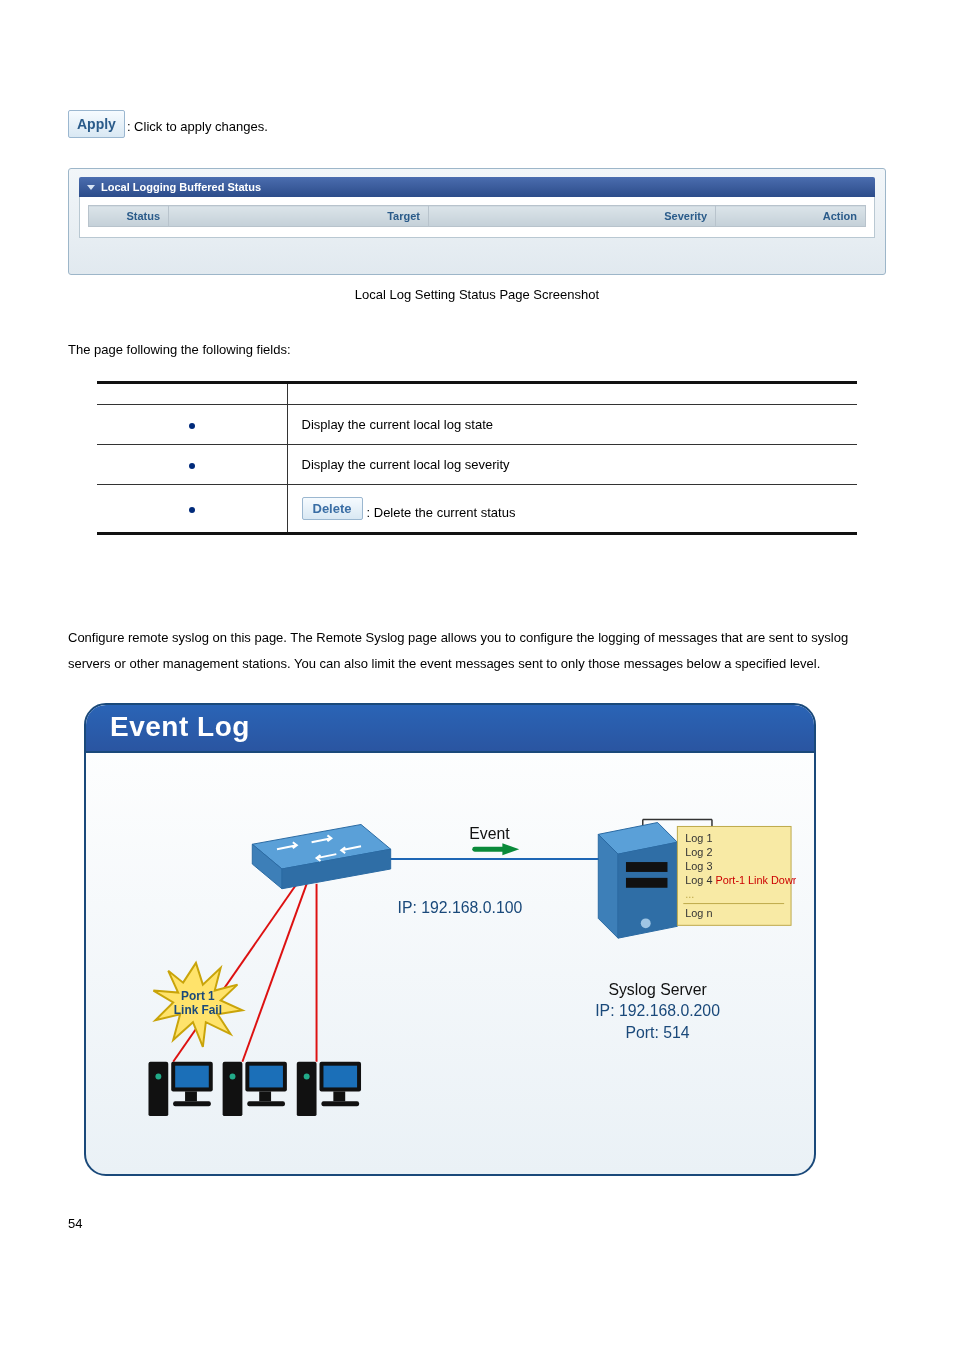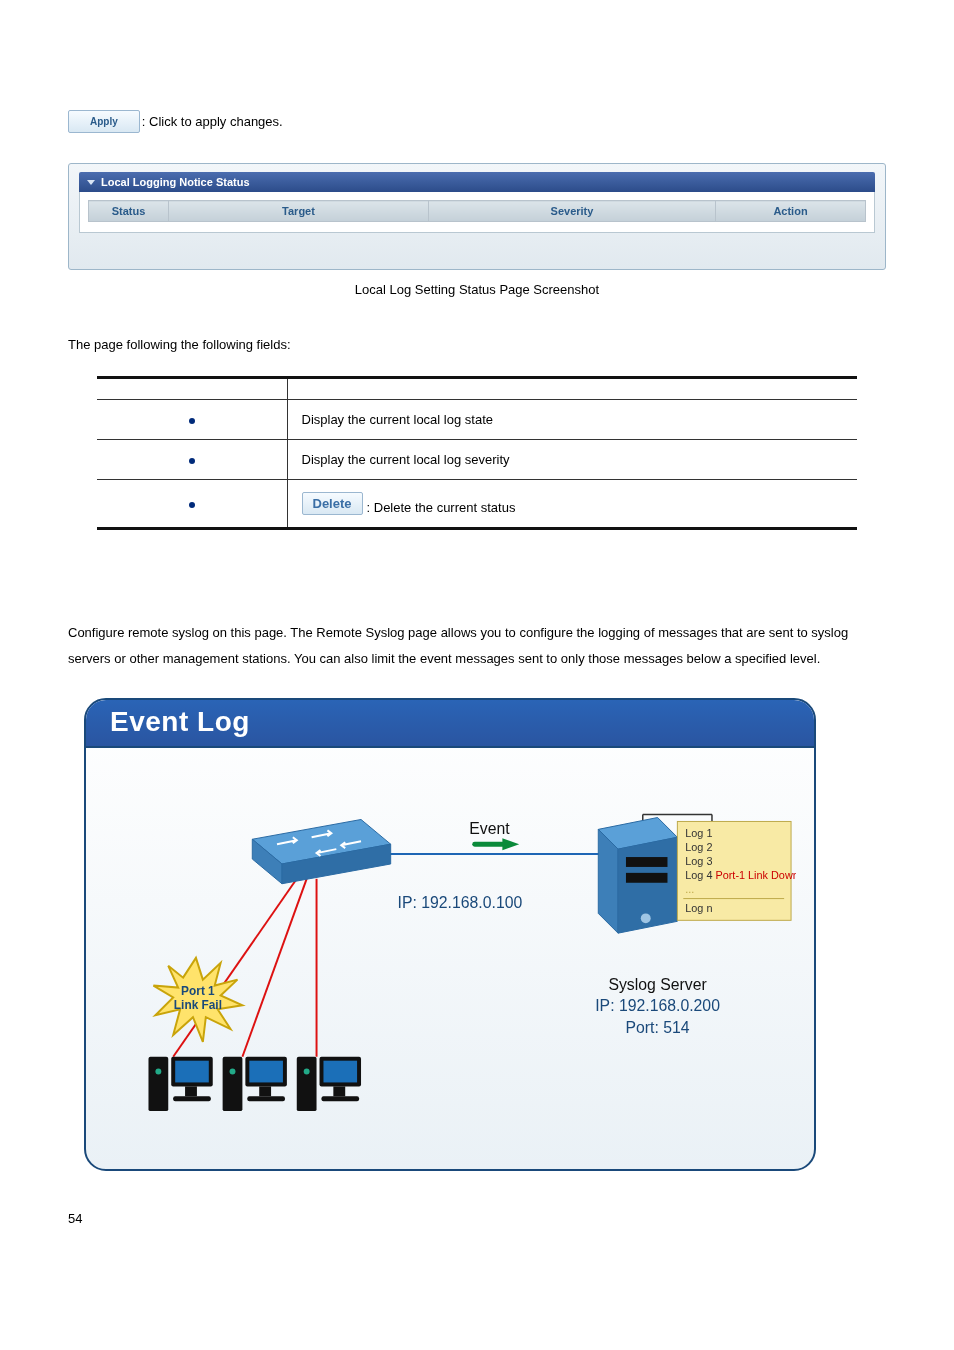--- a/index.html
+++ b/index.html
@@ -13,22 +13,22 @@
     padding: 0 68px 40px 68px;
   }
   .spacer-top { height: 110px; }
   .apply-line { display: flex; align-items: flex-end; margin-bottom: 30px; }
   .btn {
     display: inline-block;
     border: 1px solid #9bb7d0;
     background: linear-gradient(#f6fbff, #d9e8f3);
     color: #2a5b8a;
     font-weight: bold;
-    font-size: 10px;
-    padding: 5px 21px;
+    font-size: 14px;
+    padding: 5px 8px;
     border-radius: 2px;
   }
   .btn-delete {
     font-size: 13px;
     padding: 3px 10px;
     color: #3a6ea5;
     font-weight: bold;
   }
   .apply-line .btn { margin-right: 2px; }
   .apply-text { padding-bottom: 4px; }
@@ -63,21 +63,21 @@
     padding: 8px 8px 10px 8px;
   }
   table.data-table {
     width: 100%;
     border-collapse: collapse;
     font-size: 11px;
   }
   table.data-table th, table.data-table td {
     border: 1px solid #b8c3cc;
     padding: 4px 8px;
-    text-align: center;
+    text-align: right;
     color: #3a4650;
   }
   table.data-table th {
     background: linear-gradient(#dbe4e9, #c4d0d8);
     color: #2a5b8a;
     font-weight: bold;
   }
   .row-delete-btn {
     display: inline-block;
     border: 1px solid #9bb7d0;
@@ -147,21 +147,21 @@
 <div class="spacer-top"></div>
 
 <div class="apply-line">
   <span class="btn">Apply</span>
   <span class="apply-text">: Click to apply changes.</span>
 </div>
 
 <div class="panel-outer">
   <div class="panel-title-bar">
     <span class="caret"></span>
-    <span>Local Logging Notice Status</span>
+    <span>Local Logging Buffered Status</span>
   </div>
   <div class="panel-body">
     <table class="data-table">
       <tbody>
           <tr>
         <th style="width:80px">Status</th>
         <th style="width:260px">Target</th>
         <th>Severity</th>
         <th style="width:150px">Action</th>
       </tr>

